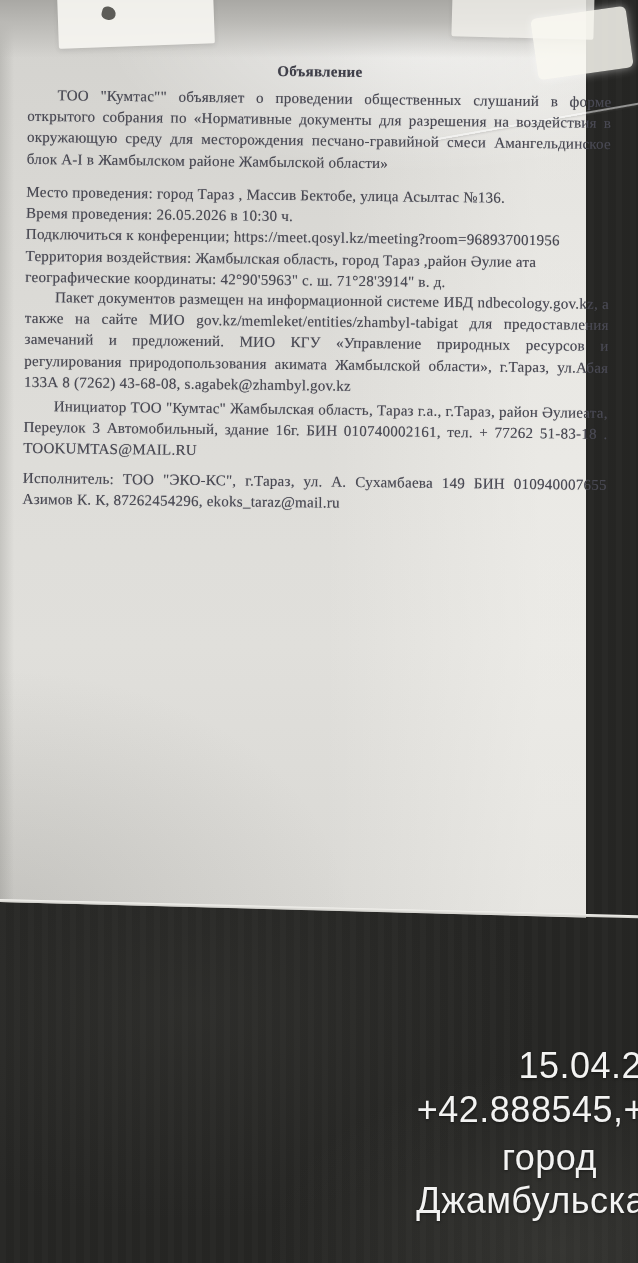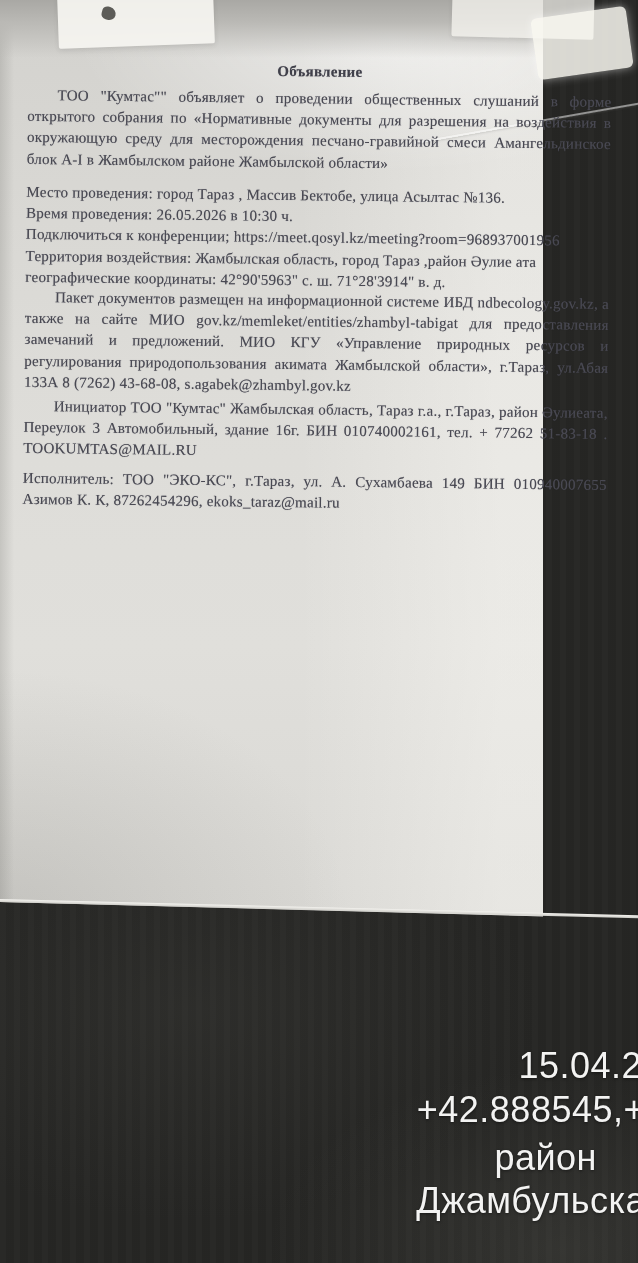--- a/index.html
+++ b/index.html
@@ -11,21 +11,21 @@
   .wall{
     position:absolute;inset:0;
     background:
       radial-gradient(420px 260px at 88% 99%, rgba(110,110,102,0.20), rgba(0,0,0,0) 70%),
       radial-gradient(500px 300px at 30% 80%, rgba(70,70,66,0.25), rgba(0,0,0,0) 70%),
       repeating-linear-gradient(90deg, rgba(255,255,255,0.015) 0 6px, rgba(0,0,0,0.02) 6px 14px),
       #262624;
   }
   
   .paper{
-    position:absolute;left:0;top:0;width:543px;height:922px;
+    position:absolute;left:0;top:0;width:586px;height:922px;
     clip-path:polygon(0 0, 638px 0, 638px 919px, 0 902px);
     background:
       linear-gradient(180deg, #a9a8a4 0px, #bab9b5 22px, rgba(186,185,181,0) 58px),
       radial-gradient(420px 180px at 72% 4%, rgba(255,255,255,0.55), rgba(255,255,255,0) 75%),
       linear-gradient(90deg, rgba(95,95,90,0.20) 0px, rgba(95,95,90,0) 14px),
       linear-gradient(90deg, rgba(255,255,255,0) 55%, rgba(252,251,247,0.40) 92%),
       radial-gradient(500px 360px at 0% 100%, rgba(118,117,112,0.22), rgba(0,0,0,0) 70%),
       linear-gradient(180deg, #d3d2ce 0%, #dddcd8 40%, #e0dfdb 70%, #d9d8d4 100%);
   }
   .paper-edge{
@@ -132,16 +132,16 @@
       <div class="t para p3">Инициатор ТОО "Кумтас"  Жамбылская область, Тараз г.а., г.Тараз, район Әулиеата, Переулок 3 Автомобильный, здание 16г. БИН 010740002161, тел.  + 77262 51-83-18 . TOOKUMTAS@MAIL.RU</div>
 
       <div class="t p4">Исполнитель: ТОО "ЭКО-КС", г.Тараз, ул. А. Сухамбаева 149 БИН 010940007655 Азимов К. К, 87262454296, ekoks_taraz@mail.ru</div>
     </div>
   </div>
 
   <div class="paper-edge"></div>
 
   <div class="overlay-line ov1">15.04.2</div>
   <div class="overlay-line ov2">+42.888545,+</div>
-  <div class="overlay-line ov3">район</div>
+  <div class="overlay-line ov3">город</div>
   <div class="overlay-line ov4">Джамбульска</div>
 
 </div>
 
 </body></html>

